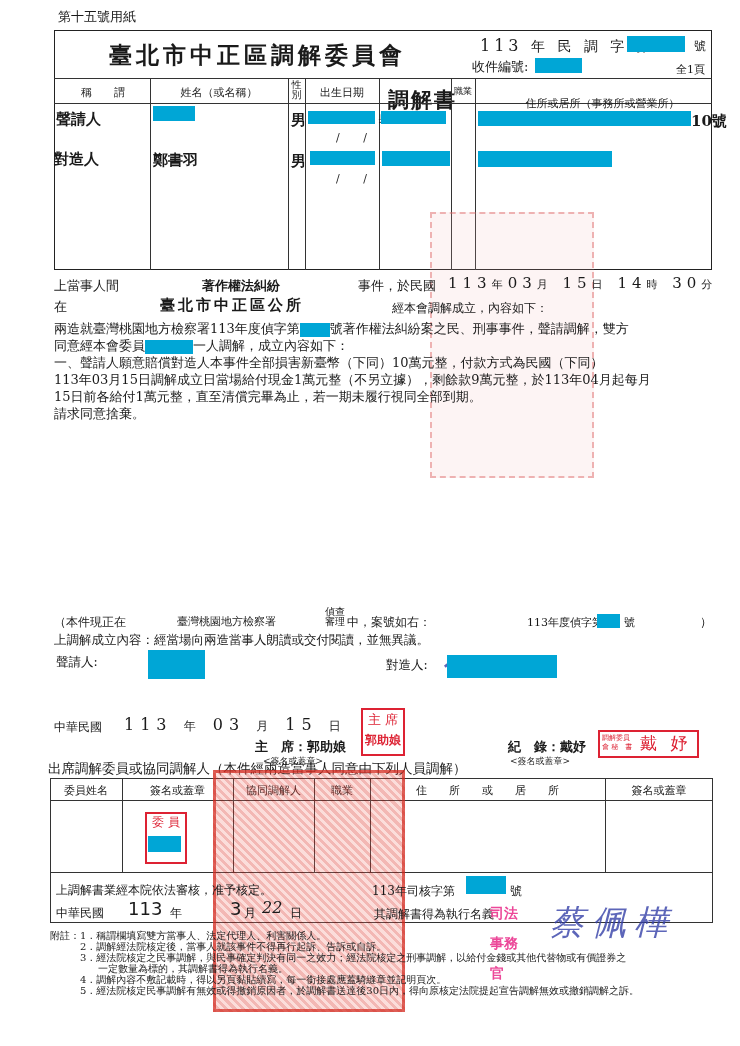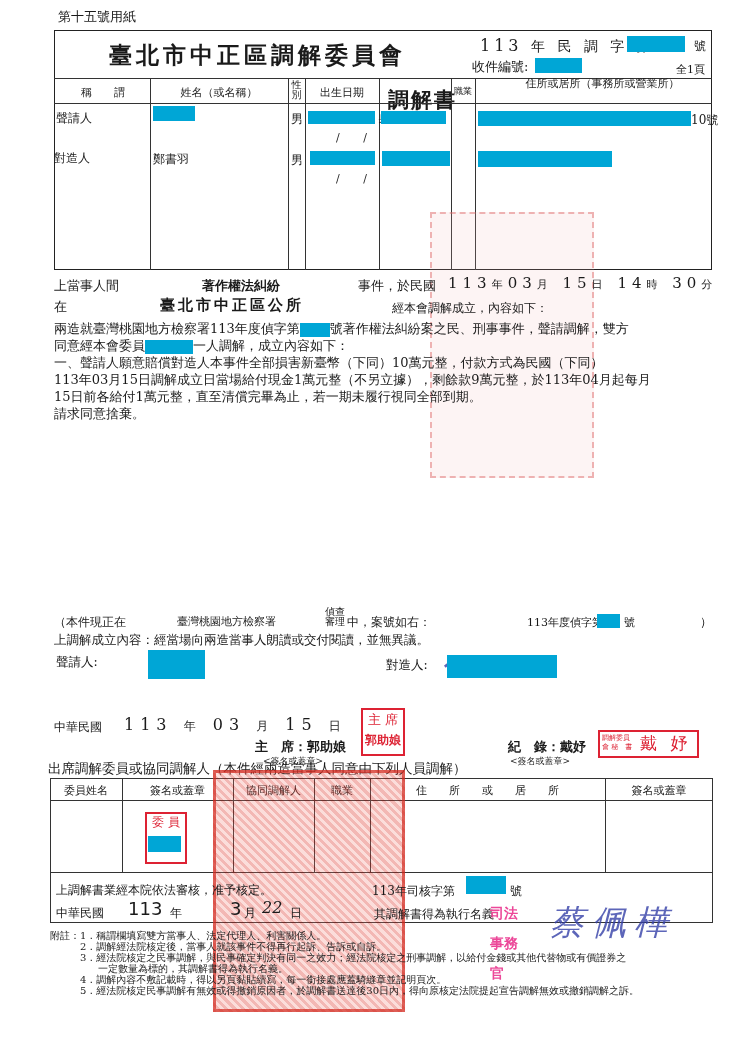--- a/index.html
+++ b/index.html
@@ -11,21 +11,21 @@
   .frame { left:54px; top:30px; width:658px; height:240px; border:1.5px solid #222; box-sizing:border-box; }
   .hdr-title { left:62px; top:40px; font-size:23px; font-weight:bold; letter-spacing:4px;margin-left:47px; }
   .doc-title { left:388px; top:43px; font-size:21px; font-weight:bold; letter-spacing:2px;margin-top:43px; }
   .case-no { left:480px; top:36px; font-size:14px; letter-spacing:4px; }
   .case-no .big { font-size:16px; }
   .recv { left:472px; top:58px; font-size:13px; }
   .pages { left:676px; top:62px; font-size:11px; }
   .hline { position:absolute; height:0; border-top:1px solid #333; }
   .vline { position:absolute; width:0; border-left:1px solid #333; }
   .th { position:absolute; font-size:11px; text-align:center; }
-  .td { position:absolute; font-size:12px; }
+  .td { position:absolute; font-size:15px;font-weight:bold; }
   .slash { position:absolute; font-size:11px; letter-spacing:10px; }
   .body-text { font-size:13px; line-height:17px; }
   .big-bold { font-weight:bold; font-size:15px; letter-spacing:3px; }
   .stamp-red { position:absolute; border:2px solid #d23; color:#d23; }
   .seal-big { position:absolute; background:repeating-linear-gradient(45deg, rgba(220,50,40,0.35) 0 3px, rgba(240,120,110,0.25) 3px 6px); border:3px solid rgba(210,40,30,0.7); }
   .seal-faint { position:absolute; border:2px dashed rgba(220,100,100,0.45); background:rgba(240,180,180,0.15); }
   .sig-blue { position:absolute; color:#3540a8; font-size:28px; font-style:italic; letter-spacing:8px; opacity:0.8; }
   .small { font-size:9px; }
   .notes { font-size:10px; line-height:11px; }
 </style>
@@ -54,21 +54,21 @@
 <div class="vline" style="left:379px;top:78px;height:192px;"></div>
 <div class="vline" style="left:451px;top:78px;height:192px;"></div>
 <div class="vline" style="left:475px;top:78px;height:192px;"></div>
 
 <div class="th" style="left:60px;top:85px;width:86px;">稱　　謂</div>
 <div class="th" style="left:150px;top:85px;width:138px;">姓名（或名稱）</div>
 <div class="th" style="left:289px;top:80px;width:15px;font-size:10px;line-height:10px;">性別</div>
 <div class="th" style="left:305px;top:85px;width:74px;">出生日期</div>
 <div class="th" style="left:370px;top:85px;width:72px;margin-top:26px;">身分證統號</div>
 <div class="th" style="left:451px;top:85px;width:24px;font-size:9px;">職業</div>
-<div class="th" style="left:475px;top:76px;width:255px;">住所或居所（事務所或營業所）</div>
+<div class="th" style="left:475px;top:96px;width:255px;">住所或居所（事務所或營業所）</div>
 
 <div class="td" style="left:56px;top:110px;">聲請人</div>
 <div class="redact" style="left:153px;top:106px;width:42px;height:15px;"></div>
 <div class="td" style="left:291px;top:111px;">男</div>
 <div class="redact" style="left:308px;top:111px;width:67px;height:13px;"></div>
 <div class="slash" style="left:336px;top:131px;">/ /</div>
 <div class="redact" style="left:381px;top:111px;width:65px;height:13px;"></div>
 <div class="redact" style="left:478px;top:111px;width:213px;height:15px;"></div>
 <div class="td" style="left:691px;top:112px;">10號</div>
 

